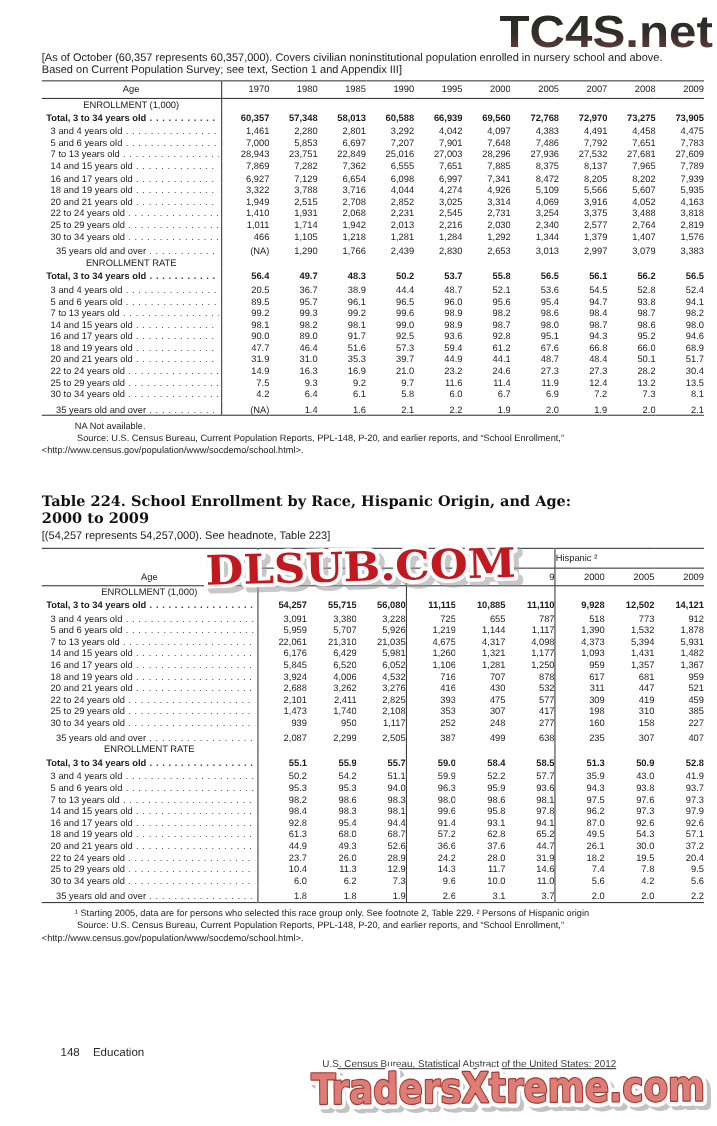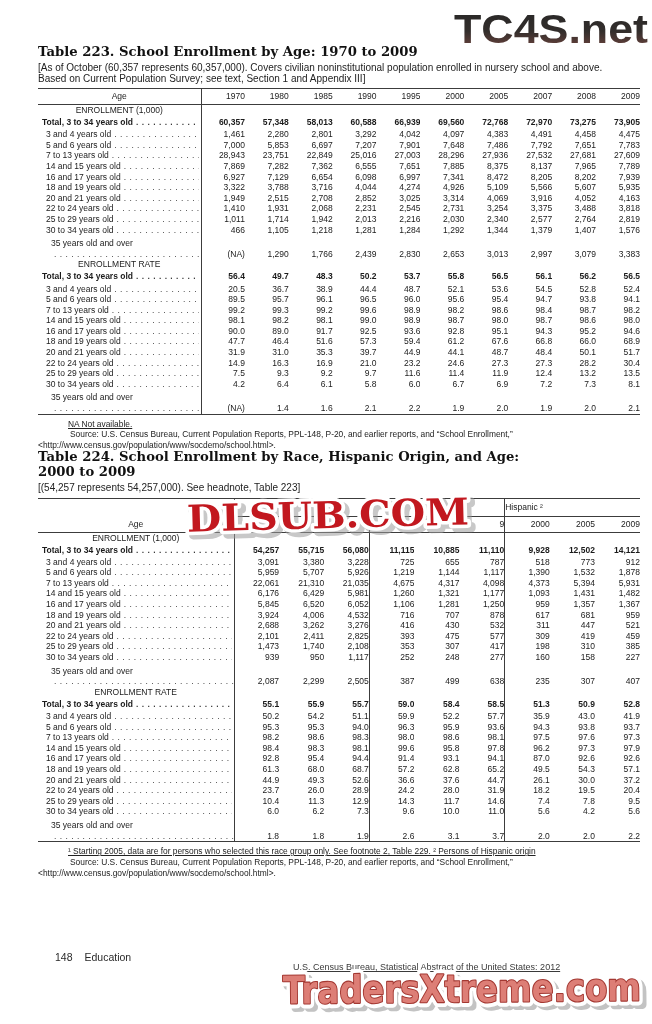--- a/index.html
+++ b/index.html
@@ -3,42 +3,42 @@
 <meta charset="utf-8">
 <style>
   html,body{margin:0;padding:0;background:#888;}
   .page{position:relative;width:652px;height:1024px;background:#ffffff;margin:0 auto;
         font-family:"Liberation Sans",sans-serif;color:#1b1b1b;overflow:hidden;}
 
   
   .t-title{font-family:"DejaVu Serif",serif;font-weight:bold;font-size:13.2px;line-height:15px;color:#111;margin:0;}
   .headnote{font-size:10px;line-height:10.5px;margin:4px 0 0 0;color:#222;}
   .fnblock{font-size:8.4px;line-height:10.8px;margin-top:4px;color:#222;}
-  .ind30{padding-left:30px;text-decoration:underline;}
+  .ind30{padding-left:30px;}
   .ind32{padding-left:32px;}
 
   
   table.stat{border-collapse:collapse;table-layout:fixed;width:602px;margin-top:4px;
              border-top:1px solid #3c3c3c;border-bottom:1.6px solid #3c3c3c;}
   table.stat th,table.stat td{font-size:8.5px;line-height:10.6px;font-weight:normal;padding:0;
              vertical-align:bottom;overflow:hidden;white-space:nowrap;}
   table.stat thead th{border-bottom:1px solid #3c3c3c;line-height:15px;}
   table.stat thead tr:first-child th.grp{line-height:17px;}
   .c-age{border-right:1px solid #3c3c3c;}
   .g-end{border-right:1px solid #3c3c3c;}
   .age-hd{text-align:center;vertical-align:middle;margin-top:45px;}
   .grp{text-align:left;}
   .yr,.num{text-align:right;padding-right:7px;}
   .sec-hd{text-align:center;}
   .sec-row td{height:10.6px;}
   tbody tr.b td{font-weight:bold;padding-top:1.5px;padding-bottom:1.5px;}
   tbody tr.gap td{padding-top:3px;}
   .lblwrap{display:flex;align-items:baseline;padding-left:8px;padding-right:2px;overflow:hidden;}
   .lblwrap.tot{padding-left:4px;}
-  .lblwrap.ind{padding-left:13px;flex-direction:column;}
+  .lblwrap.ind{padding-left:13px;}
   .txt{white-space:nowrap;}
   .dots{flex:1;overflow:hidden;white-space:nowrap;padding-left:3px;color:#3a3a3a;letter-spacing:.5px;}
   .dots::after{content:". . . . . . . . . . . . . . . . . . . . . . . . . . . . . . . . . . . . . . . . . . . . . . . . . . . . . . . . . . . .";}
 
   
   #sec223{position:absolute;left:38px;top:44px;width:602px;}
   #sec224{position:absolute;left:38px;top:449px;width:602px;}
   #wm-top{position:absolute;top:3px;right:1px;z-index:5;}
   #wm-mid{position:absolute;left:177px;top:488px;z-index:5;transform:rotate(-1.5deg);}
   #wm-bottom{position:absolute;left:272px;top:962px;z-index:5;transform:rotate(-0.5deg);}
@@ -56,21 +56,20 @@
       <linearGradient id="wmg" x1="0" y1="0" x2="0" y2="1">
         <stop offset="0%" stop-color="#262626"></stop>
         <stop offset="55%" stop-color="#332e2c"></stop>
         <stop offset="100%" stop-color="#764740"></stop>
       </linearGradient>
     </defs>
     <text x="100" y="40" text-anchor="middle" font-family="Liberation Sans, sans-serif" font-weight="bold" font-size="41" fill="url(#wmg)" textLength="194" lengthAdjust="spacingAndGlyphs">TC4S.net</text>
   </svg>
 
   <section id="sec223">
-    <h1 class="t-title">Table 223. School Enrollment by Age: 1970 to 2009</h1>
     <p class="headnote">
       <span>[As of October (60,357 represents 60,357,000). Covers civilian noninstitutional population enrolled in nursery school and above.</span><br>
       <span>Based on Current Population Survey; see text, Section 1 and Appendix III]</span>
     </p>
     <table class="stat">
         <colgroup>
           <col style="width: 163px;">
           <col>
           <col>
           <col>

